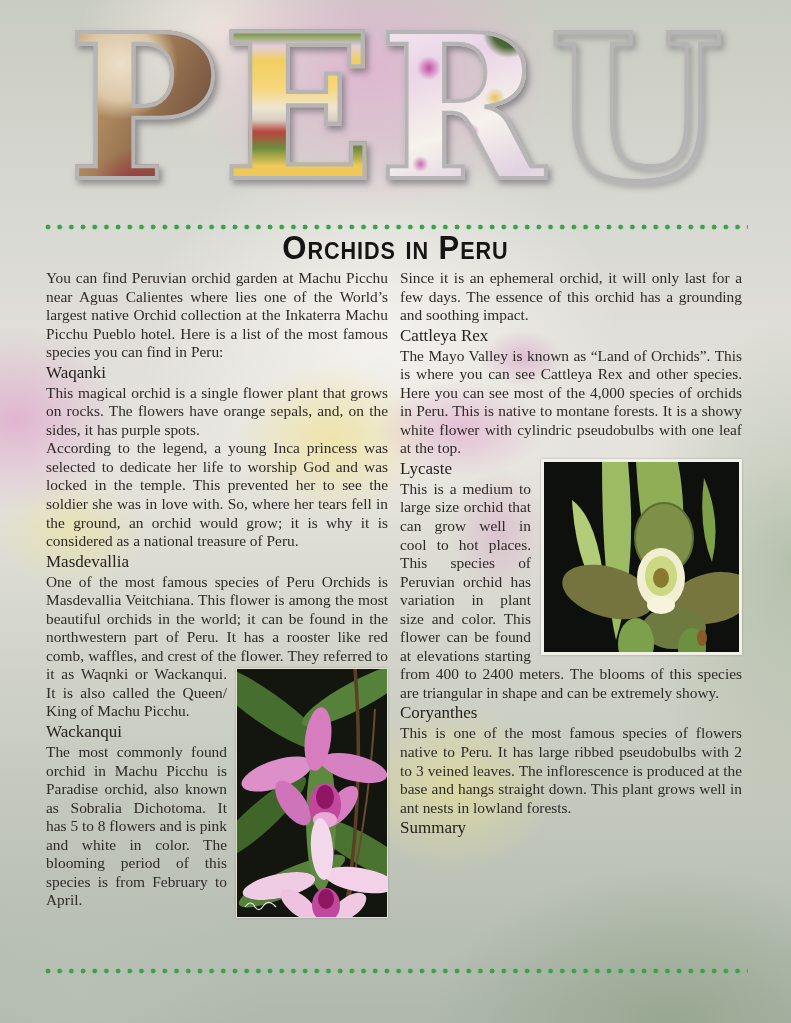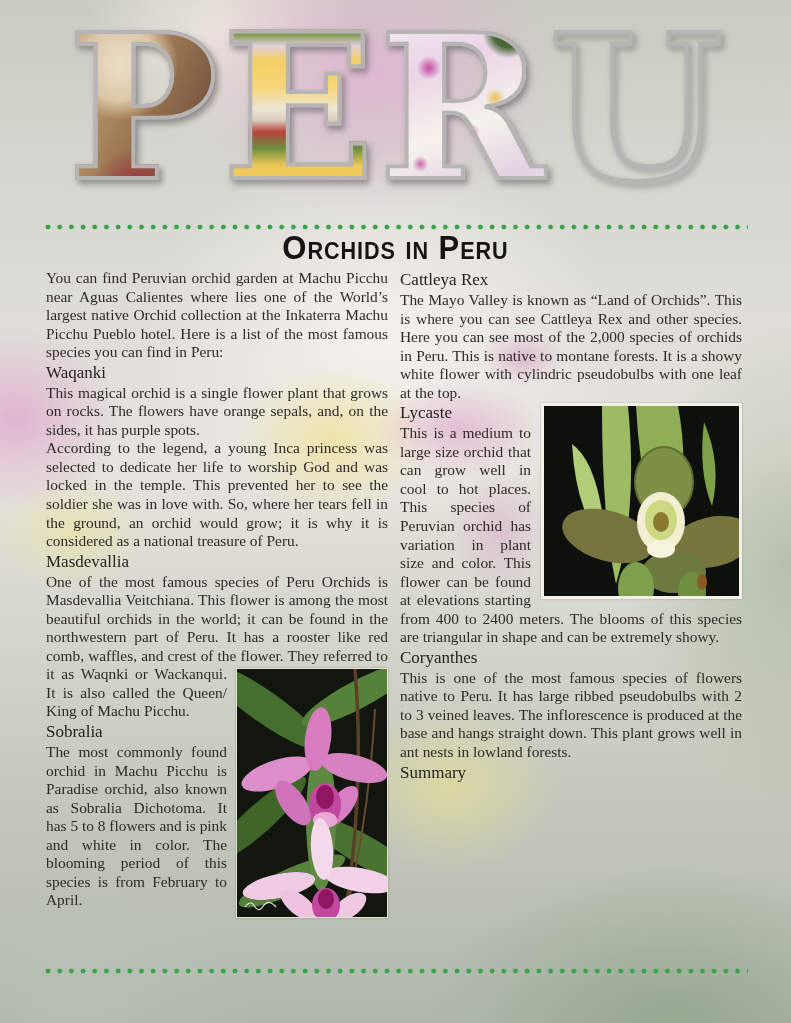--- a/index.html
+++ b/index.html
@@ -165,27 +165,28 @@
           <ellipse cx="42" cy="217" rx="37" ry="12" fill="#f0cce4" transform="rotate(-12 42 217)"></ellipse>
           <ellipse cx="123" cy="211" rx="36" ry="12" fill="#f3d2e9" transform="rotate(10 123 211)"></ellipse>
           <ellipse cx="85" cy="180" rx="11" ry="31" fill="#f4d8ec" transform="rotate(-4 85 180)"></ellipse>
           <ellipse cx="62" cy="236" rx="22" ry="10" fill="#eec2e0" transform="rotate(38 62 236)"></ellipse>
           <ellipse cx="112" cy="238" rx="20" ry="10" fill="#f0c8e2" transform="rotate(-36 112 238)"></ellipse>
           <ellipse cx="89" cy="236" rx="14" ry="17" fill="#c2489e"></ellipse>
           <ellipse cx="89" cy="230" rx="8" ry="10" fill="#8e1663"></ellipse>
           <path d="M8 238 q6 -8 10 0 q4 6 9 -2 q5 -6 12 2" stroke="#e8e8e8" fill="none" stroke-width="1.2"></path>
         </svg><span>flower. They referred to it as Waqnki or Wackanqui. It is also called the Queen/ King of Machu Picchu.</span>
       </p>
-      <h3>Sobralia</h3>
+      <h3>Wackanqui</h3>
       <p>The most commonly found orchid in Machu Picchu is Paradise orchid, also known as Sobralia Dichotoma. It has 5 to 8 flowers and is pink and white in color. The blooming period of this species is from February to April.</p>
     </div>
 
     <div class="col">
+      <p>Since it is an ephemeral orchid, it will only last for a few days. The essence of this orchid has a grounding and soothing impact.</p>
       <h3>Cattleya Rex</h3>
-      <p>The Mayo Valley is known as “Land of Orchids”. This is where you can see Cattleya Rex and other species. Here you can see most of the 2,000 species of orchids in Peru. This is native to montane forests. It is a showy white flower with cylindric pseudobulbs with one leaf at the top.</p>
+      <p>The Mayo Valley is known as “Land of Orchids”. This is where you can see Cattleya Rex and other species. Here you can see most of the 4,000 species of orchids in Peru. This is native to montane forests. It is a showy white flower with cylindric pseudobulbs with one leaf at the top.</p>
       <svg class="photo lycaste-photo" viewBox="0 0 195 190" xmlns="http://www.w3.org/2000/svg" preserveAspectRatio="none">
         <rect x="0" y="0" width="195" height="190" fill="#0e100d"></rect>
         <path d="M58 0 L84 0 Q94 105 72 178 Q58 115 58 0" fill="#9dbb62"></path>
         <path d="M92 0 L134 0 Q150 85 118 148 Q96 78 92 0" fill="#8fae55"></path>
         <path d="M28 38 Q56 58 62 140 Q32 108 28 38" fill="#b3cc78"></path>
         <path d="M160 16 Q178 58 168 100 Q154 66 160 16" fill="#7da048"></path>
 
         <ellipse cx="120" cy="76" rx="29" ry="35" fill="#7e9048" stroke="#5d6e33" stroke-width="2"></ellipse>
         <ellipse cx="64" cy="130" rx="47" ry="25" fill="#75743f" transform="rotate(16 64 130)"></ellipse>
         <ellipse cx="168" cy="136" rx="42" ry="25" fill="#77763f" transform="rotate(-13 168 136)"></ellipse>

